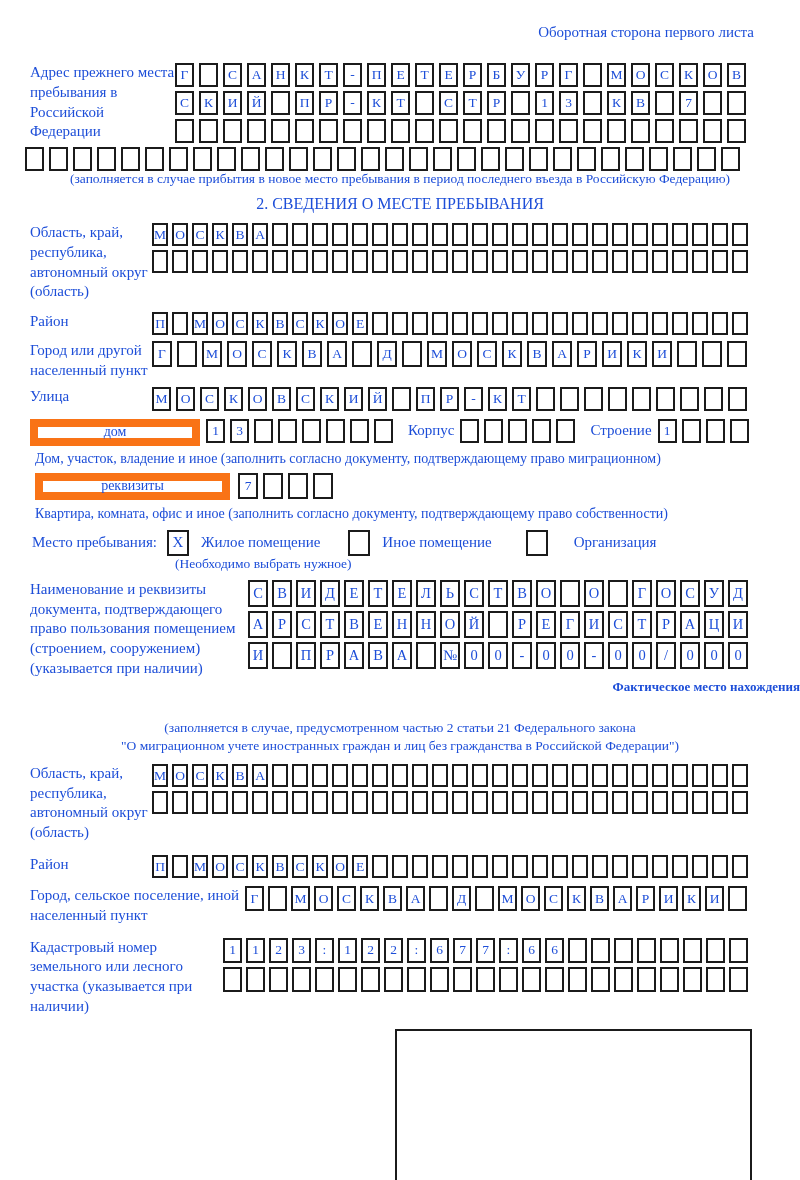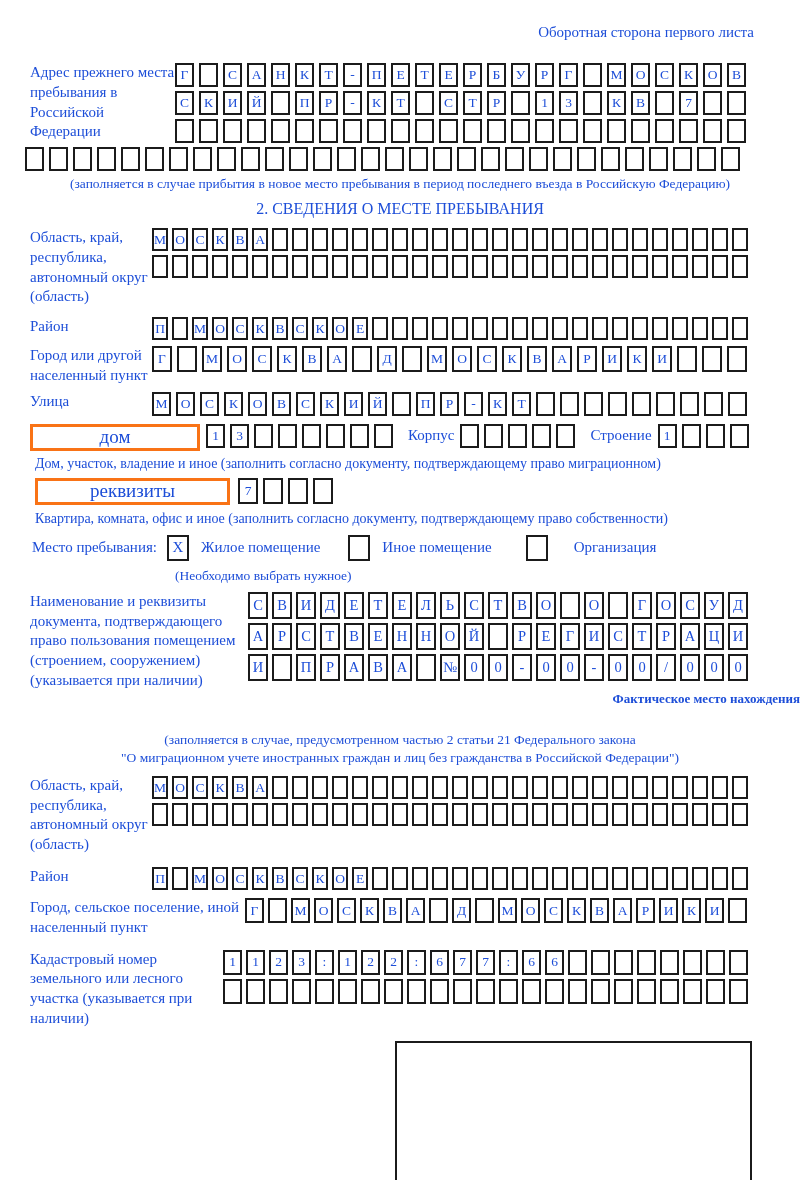--- a/index.html
+++ b/index.html
@@ -14,37 +14,37 @@
   .cellcol{display:flex;flex-direction:column;gap:4px}
   .cellrow{display:flex;flex:none}
   .cell{display:inline-flex;align-items:center;justify-content:center;border:2px solid #1b1b1b;
         background:#fff;flex:none;font-size:13.5px;line-height:1}
   .c24 .cell{width:19px;height:24px;margin-right:5px}
   .c20 .cell{width:16px;height:23px;margin-right:4px}
   .c25 .cell{width:20px;height:26px;margin-right:5px}
   .c23 .cell{width:19px;height:25px;margin-right:4px}
   .cdoc .cell{width:20px;height:27px;margin-right:4px;font-size:14.5px}
   .fullrow{margin:4px 0 0 25px}
-  .center-note{text-align:center;font-size:13.5px;margin-top:5px}
+  .center-note{text-align:center;font-size:13.5px;}
   .section-title{text-align:center;font-weight:normal;font-size:16px;margin-top:8px}
   .subtitle{text-align:right;font-weight:bold;font-size:13px;}
 
   .inline-lbl{font-size:15px;padding:3px 6px 0 10px;flex:none}
-  .wide-box{border:3px solid #f97316;height:27px;display:inline-flex;align-items:center;
-            justify-content:center;font-size:19px;flex:none}
+  .wide-box{border:8px solid #f97316;height:27px;display:inline-flex;align-items:center;
+            justify-content:center;font-size:14px;flex:none}
   .dom-box{width:170px;margin-right:6px}
   .apt-box{width:195px;margin-right:8px}
   .house-row{display:flex;align-items:flex-start;margin:8px 0 0 30px}
   .apt-row{display:flex;align-items:flex-start;margin:6px 0 0 35px}
   .small-note{font-size:14px;margin:5px 0 0 35px}
 
   .stay-row{display:flex;align-items:center;margin:8px 0 0 32px;font-size:15px}
   .chk{width:22px;height:26px;border:2px solid #1b1b1b;display:inline-flex;align-items:center;
        justify-content:center;font-size:15px;flex:none;margin:0 12px 0 10px}
-  .stay-note{font-size:13.5px;margin:7px 0 0 175px}
+  .stay-note{font-size:13.5px;margin:0 0 0 175px}
 
   .stamp-box{margin:12px 0 0 395px;width:357px;height:175px;border:2px solid #1b1b1b;background:#fff}
 
   .mt10{margin-top:10px}.mt12{margin-top:12px}.mt8{margin-top:8px}.mt6{margin-top:6px}
 </style>
 </head>
 <body>
 
 <div class="page">
 

